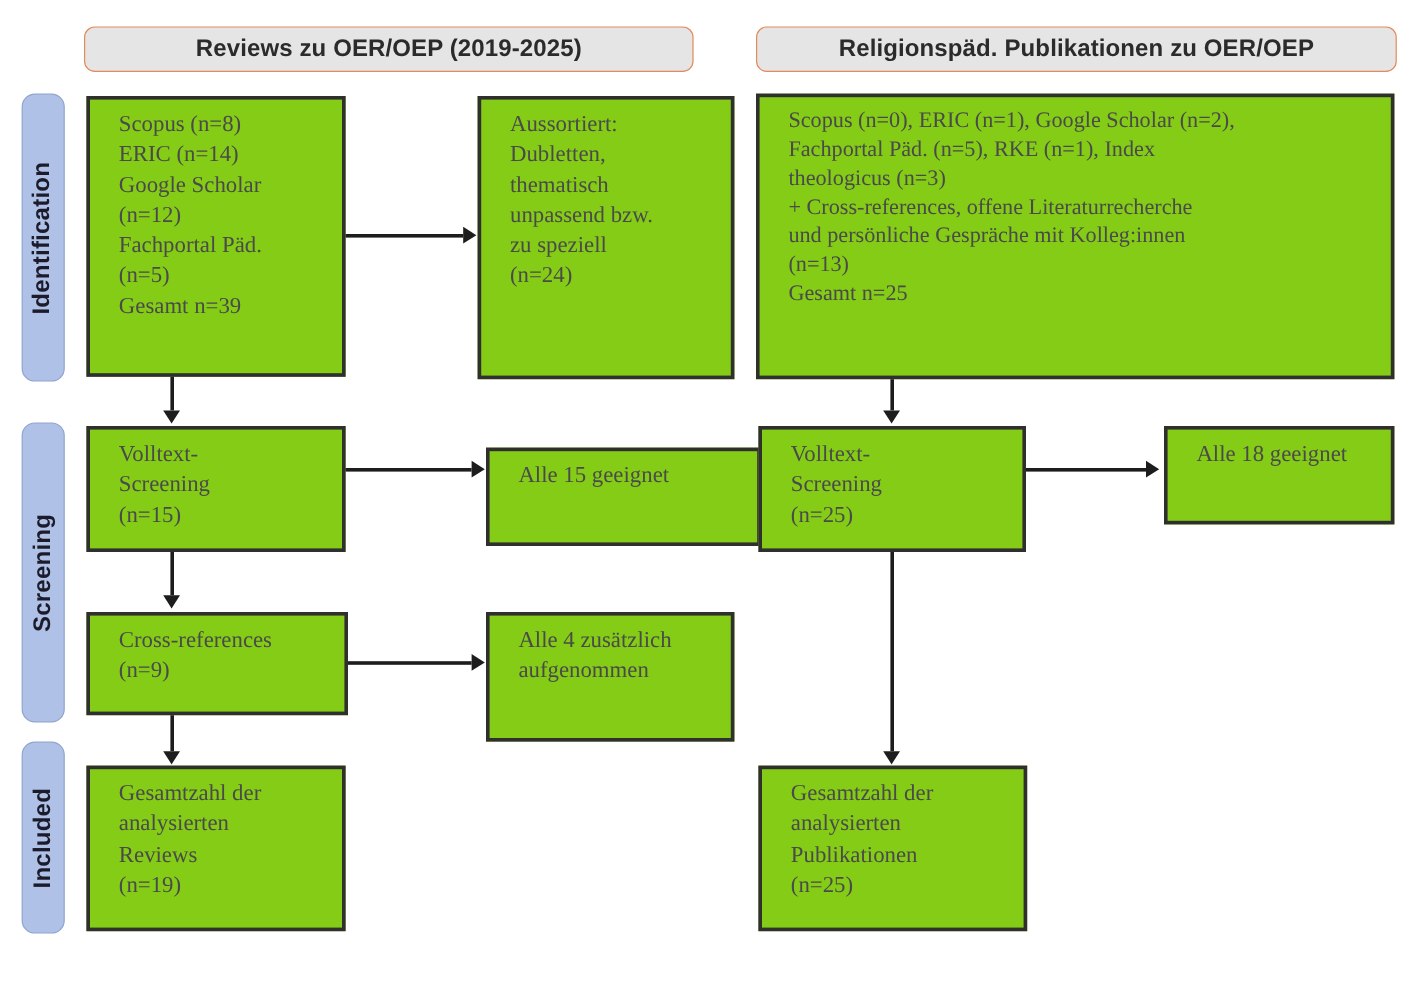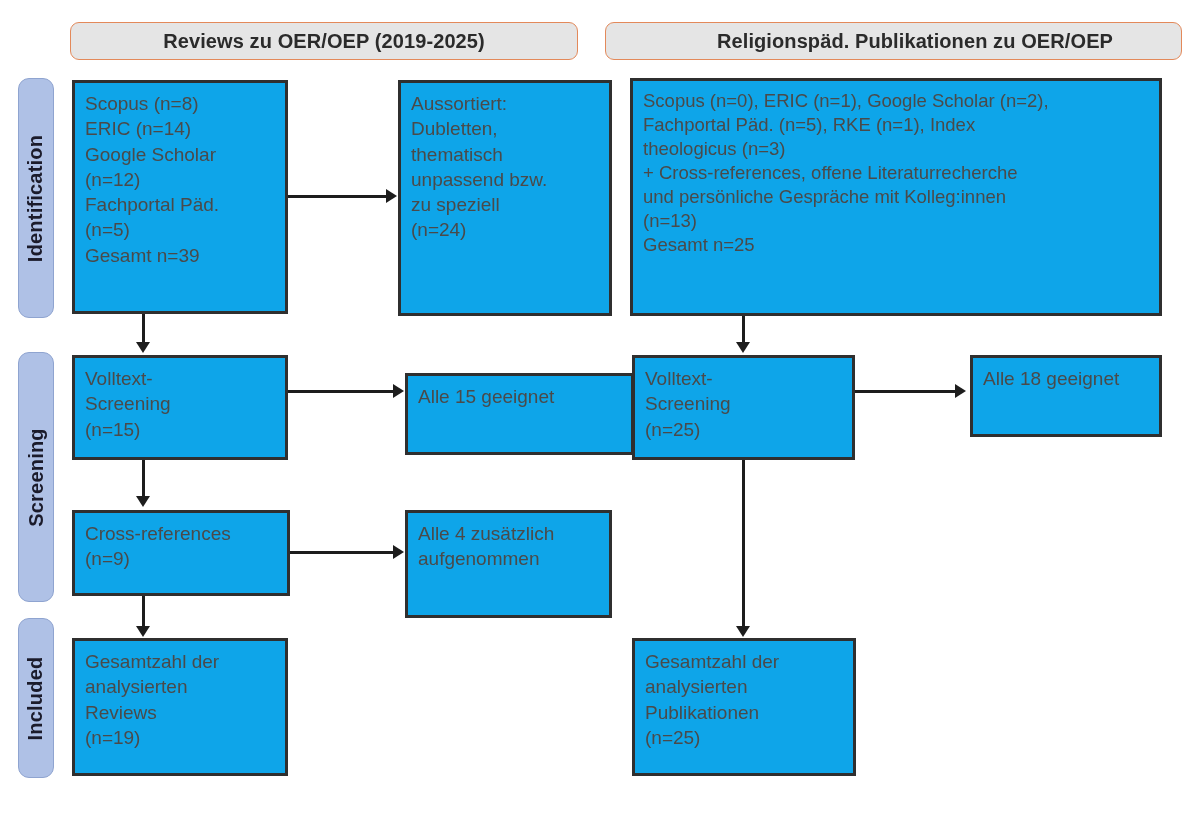--- a/index.html
+++ b/index.html
@@ -53,29 +53,30 @@
     white-space: nowrap;
     font-size: 20px;
     font-weight: bold;
     color: #1b1b2b;
     letter-spacing: 0.2px;
   }
 
   
   .box {
     position: absolute;
-    background: #0ea5e9;
+    background: #84cc16;
     border: 3px solid #2f2f2f;
     box-sizing: border-box;
-    padding: 8px 10px 6px 10px;
+    padding: 8px 10px 6px 24px;
     color: #4a4a4a;
     font-size: 19px;
     line-height: 1.33;
     white-space: pre-line;
     overflow: hidden;
+    font-family: Liberation Serif, serif;
   }
   .box.dense {
     font-size: 18.5px;
     line-height: 1.30;
   }
 
   
   .vline, .hline {
     position: absolute;
     background: #1d1d1d;
@@ -98,21 +99,21 @@
     border-left: 11px solid #1d1d1d;
   }
 </style>
 </head>
 <body>
 
 <div id="canvas">
 
   <div class="phase-header" style="left:70px; top:22px; width:506px;">Reviews zu OER/OEP (2019-2025)</div>
 
-  <div class="phase-header" style="left:605px; top:22px; width:532px;padding-left:43px;">Religionspäd. Publikationen zu OER/OEP</div>
+  <div class="phase-header" style="left:630px; top:22px; width:532px;">Religionspäd. Publikationen zu OER/OEP</div>
 
   <div class="side-label" style="top:78px; height:238px;">
     <span>Identification</span>
   </div>
 
   <div class="side-label" style="top:352px; height:248px;">
     <span>Screening</span>
   </div>
 
   <div class="side-label" style="top:618px; height:158px;">

